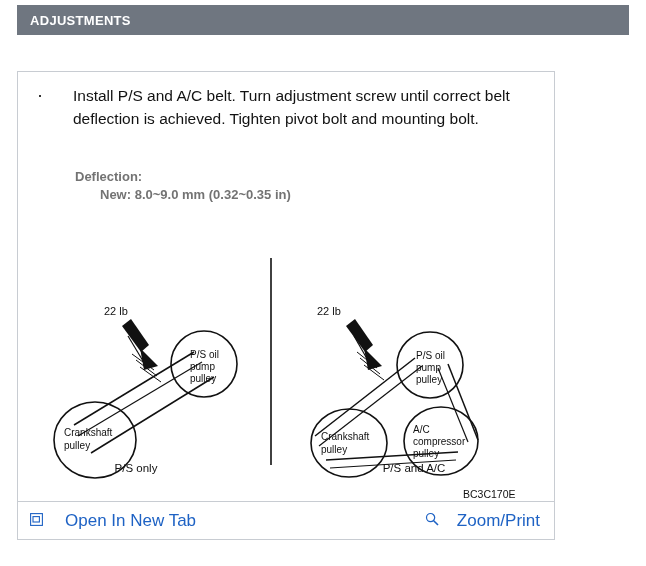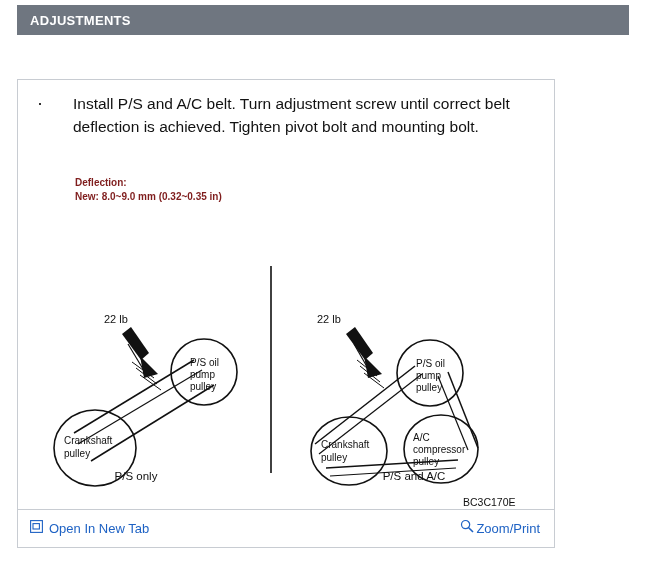--- a/index.html
+++ b/index.html
@@ -33,21 +33,21 @@
     color: #ffffff;
     font-size: 13px;
     font-weight: bold;
     letter-spacing: 0.3px;
     margin-left: 13px;
   }
   
   .panel {
     position: absolute;
     left: 17px;
-    top: 79px;
+    top: 71px;
     width: 538px;
     height: 469px;
     background: #ffffff;
     border: 1px solid #c8ccd2;
     box-sizing: border-box;
   }
   .panel-body {
     position: relative;
     width: 100%;
     height: 430px;
@@ -67,26 +67,27 @@
     left: 21px;
     top: 23px;
     width: 2px;
     height: 2px;
     background: #333;
   }
   .deflection-block {
     position: absolute;
     left: 57px;
     top: 96px;
-    font-size: 10px;
+    font-size: 13px;
     line-height: 1.42;
-    color: #7f1d1d;
+    color: #737373;
     font-weight: bold;
   }
   .deflection-block .sub {
+    margin-left: 25px;
   }
   
   .figure {
     position: absolute;
     left: 0px;
     top: 168px;
     width: 536px;
     height: 260px;
   }
   .figure svg { display: block; }
@@ -111,23 +112,24 @@
   .footer-right {
     position: absolute;
     right: 14px;
     top: 9px;
     display: flex;
     align-items: center;
     gap: 2px;
   }
   .footer-link {
     color: #1e62c4;
-    font-size: 13px;
+    font-size: 17px;
     text-decoration: none;
     cursor: pointer;
+    margin-left: 16px;
   }
   .footer-icon { display: block; }
 </style>
 </head>
 <body>
 
 <div id="page">
 
   <div class="header-bar">
     <span class="title">ADJUSTMENTS</span>

